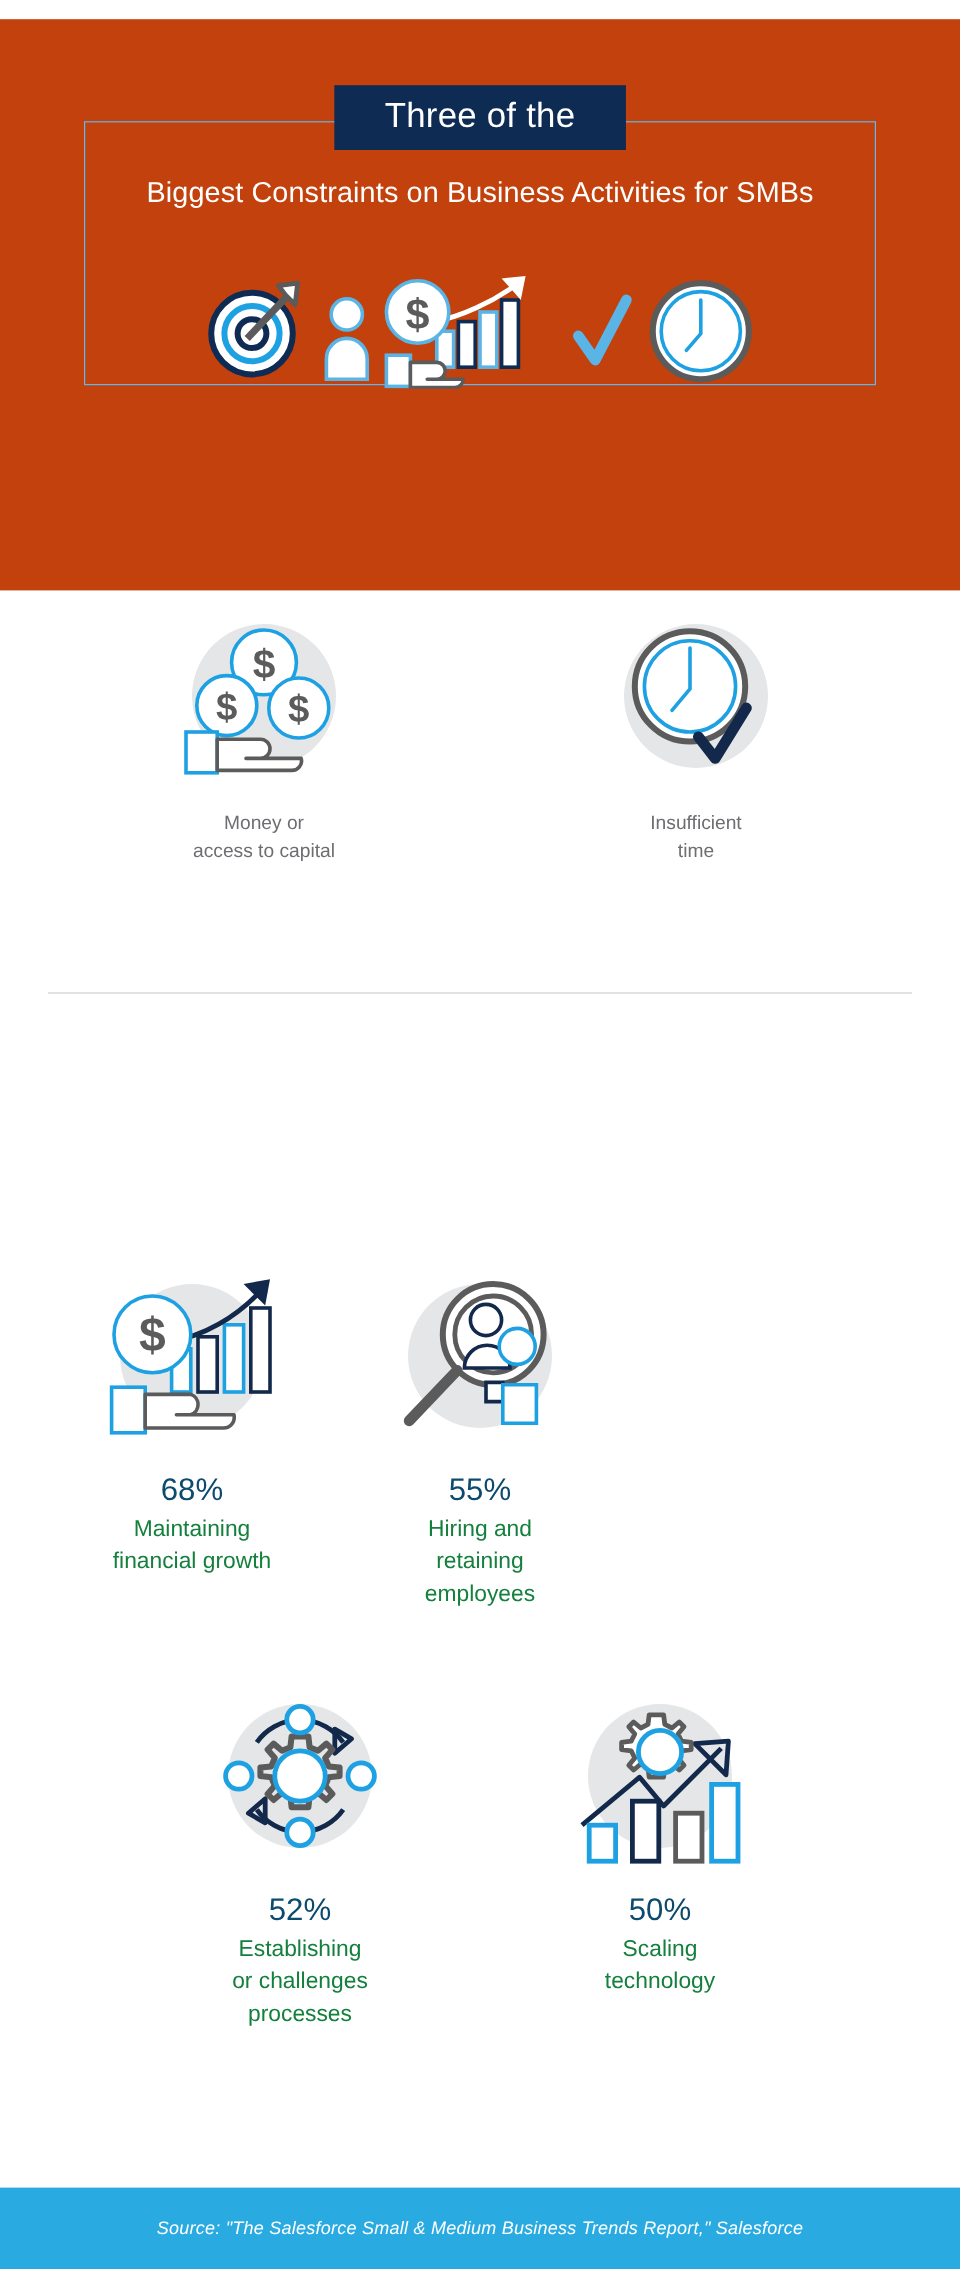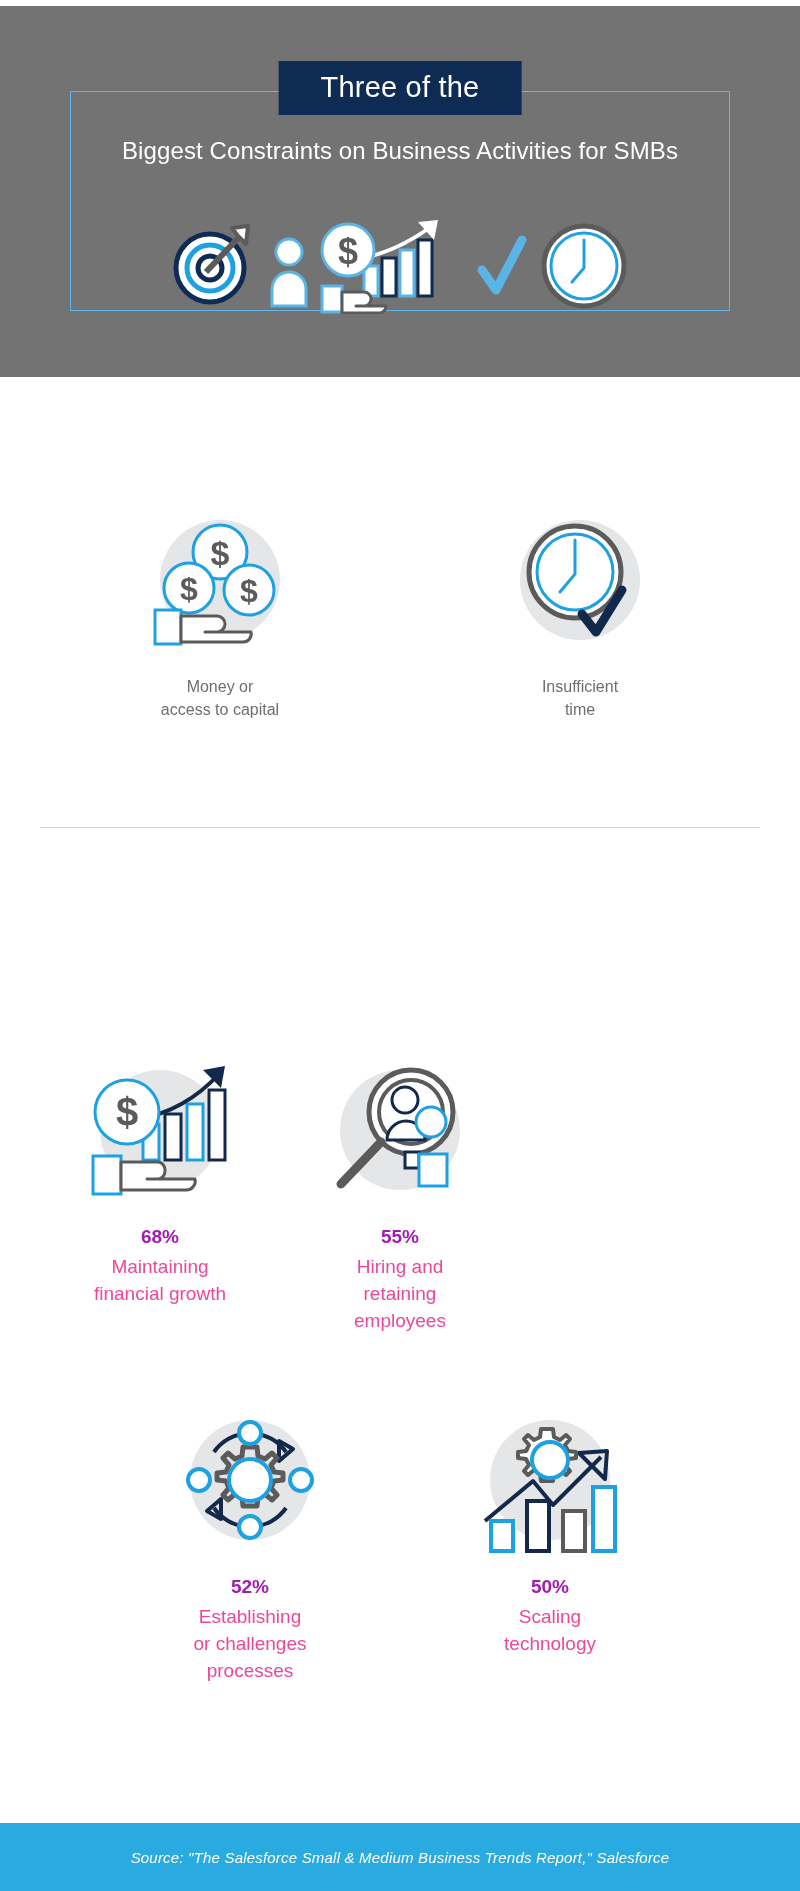--- a/index.html
+++ b/index.html
@@ -12,24 +12,24 @@
     position: relative;
     width: 800px;
     height: 1891px;
     background: #ffffff;
     overflow: hidden;
   }
 
   
   .header {
     position: absolute;
-    left: 0; top: 6px;
-    width: 800px;
-    height: 371px;
-    background: #737373;
+    left: 0; top: 16px;
+    width: 800px;
+    height: 476px;
+    background: #c2410c;
   }
   .header-frame {
     position: absolute;
     left: 70px; top: 85px;
     width: 660px; height: 220px;
     border: 1px solid #62b7e8;
   }
   .badge {
     position: absolute;
     left: 50%;
@@ -148,29 +148,29 @@
   .row-b { top: 1400px; justify-content: center; }
   .challenge-card {
     flex: 0 0 240px;
     display: flex;
     flex-direction: column;
     align-items: center;
   }
   .row-b .challenge-card { flex: 0 0 300px; }
   .stat-value {
     margin-top: 16px;
-    color: #a21caf;
-    font-size: 19px;
-    font-weight: bold;
+    color: #0c4a6e;
+    font-size: 26px;
+    font-weight: normal;
     line-height: 1.2;
   }
   .stat-label {
     margin-top: 5px;
     text-align: center;
-    color: #ec4899;
+    color: #15803d;
     font-size: 19px;
     line-height: 1.42;
     white-space: pre-line;
   }
 
   
   .footer {
     position: absolute;
     left: 0; top: 1823px;
     width: 800px;

